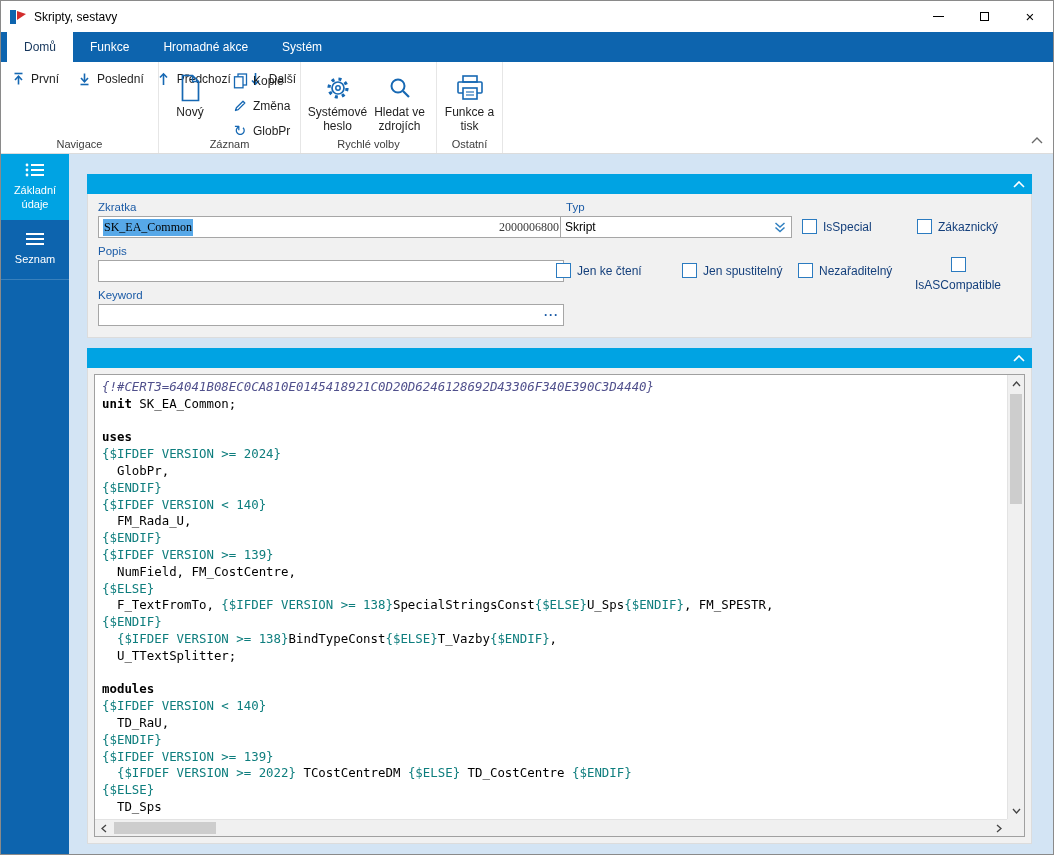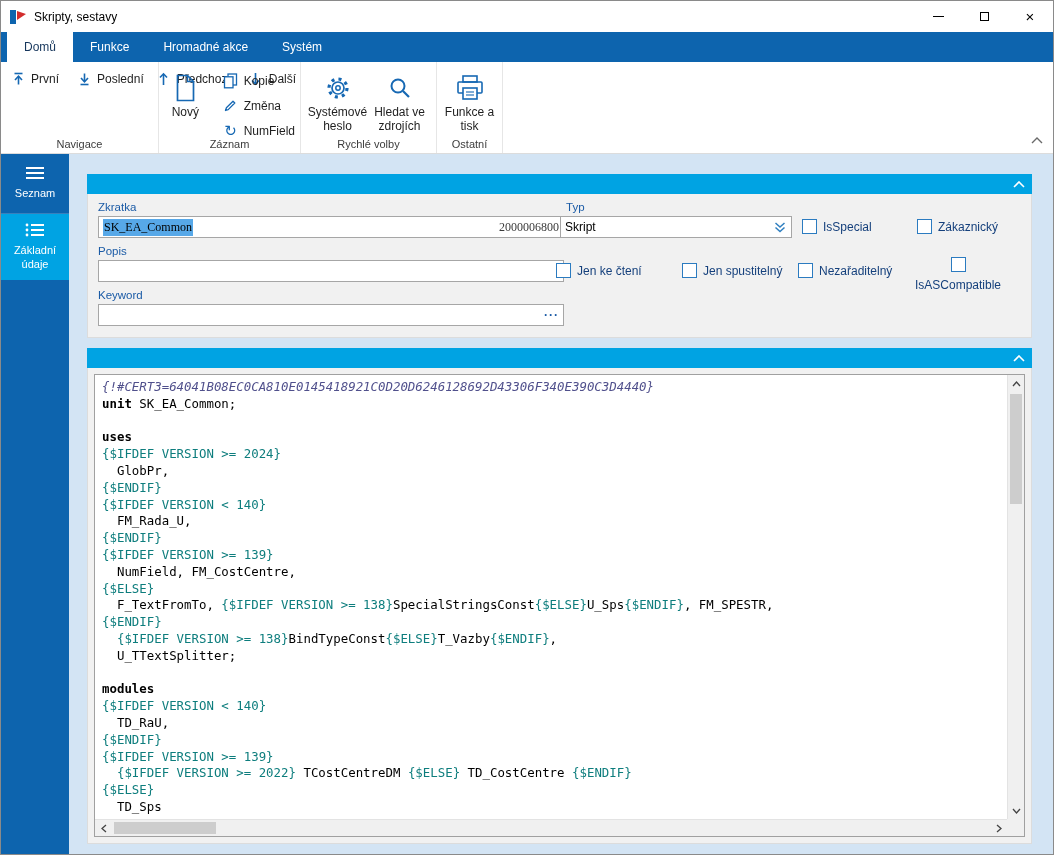--- a/index.html
+++ b/index.html
@@ -206,21 +206,21 @@
         <div class="sb">
           <span class="ic">
             <svg width="15" height="15" viewBox="0 0 15 15">
                 <path d="M2.5 12.5 L3.4 9.8 L10 3.2 L11.8 5 L5.2 11.6 Z" fill="none" stroke="#1668b3" stroke-width="1.3" stroke-linejoin="round"></path>
               </svg>
           </span>
           <span class="lbl">Změna</span>
         </div>
         <div class="sb">
           <span class="ic glyph-blue">↻</span>
-          <span class="lbl">NumField</span>
+          <span class="lbl">GlobPr</span>
         </div>
       </div>
       <div class="rgroup-label">Záznam</div>
     </div>
 
     <div class="rgroup g-rychle">
       <div class="bb">
         <span class="ic">
           <svg width="24" height="24" viewBox="0 0 24 24">
               <circle cx="12" cy="12" r="9" fill="none" stroke="#1668b3" stroke-width="3.2" stroke-dasharray="3 4.1"></circle>
@@ -262,48 +262,48 @@
 
     <span class="ribbon-collapse">
       <svg width="12" height="7" viewBox="0 0 12 7">
           <path d="M1 6 L6 1 L11 6" fill="none" stroke="#6a6a6a" stroke-width="1.4"></path>
         </svg>
     </span>
   </div>
 
   <div class="body-row">
     <div class="sidebar">
-      <div class="side-item">
-        <span class="sicon">
-          <svg width="20" height="14" viewBox="0 0 20 14">
-              <g stroke="#fff" stroke-width="2">
-                <line x1="1" y1="2" x2="19" y2="2"></line>
-                <line x1="1" y1="7" x2="19" y2="7"></line>
-                <line x1="1" y1="12" x2="19" y2="12"></line>
-              </g>
-            </svg>
-        </span>
-        <span class="slbl">Seznam</span>
-      </div>
       <div class="side-item active">
         <span class="sicon">
           <svg width="20" height="14" viewBox="0 0 20 14">
               <g stroke="#fff" stroke-width="2">
                 <line x1="6" y1="2" x2="19" y2="2"></line>
                 <line x1="6" y1="7" x2="19" y2="7"></line>
                 <line x1="6" y1="12" x2="19" y2="12"></line>
               </g>
               <g fill="#fff">
                 <circle cx="2" cy="2" r="1.4"></circle>
                 <circle cx="2" cy="7" r="1.4"></circle>
                 <circle cx="2" cy="12" r="1.4"></circle>
               </g>
             </svg>
         </span>
         <span class="slbl">Základní údaje</span>
+      </div>
+      <div class="side-item">
+        <span class="sicon">
+          <svg width="20" height="14" viewBox="0 0 20 14">
+              <g stroke="#fff" stroke-width="2">
+                <line x1="1" y1="2" x2="19" y2="2"></line>
+                <line x1="1" y1="7" x2="19" y2="7"></line>
+                <line x1="1" y1="12" x2="19" y2="12"></line>
+              </g>
+            </svg>
+        </span>
+        <span class="slbl">Seznam</span>
       </div>
     </div>
 
     <div class="main">
 
       <div class="top-panel">
         <div class="panel-hdr">
           <span class="chev">
             <svg width="12" height="7" viewBox="0 0 12 7">
                 <path d="M1 6 L6 1 L11 6" fill="none" stroke="#fff" stroke-width="1.6"></path>

